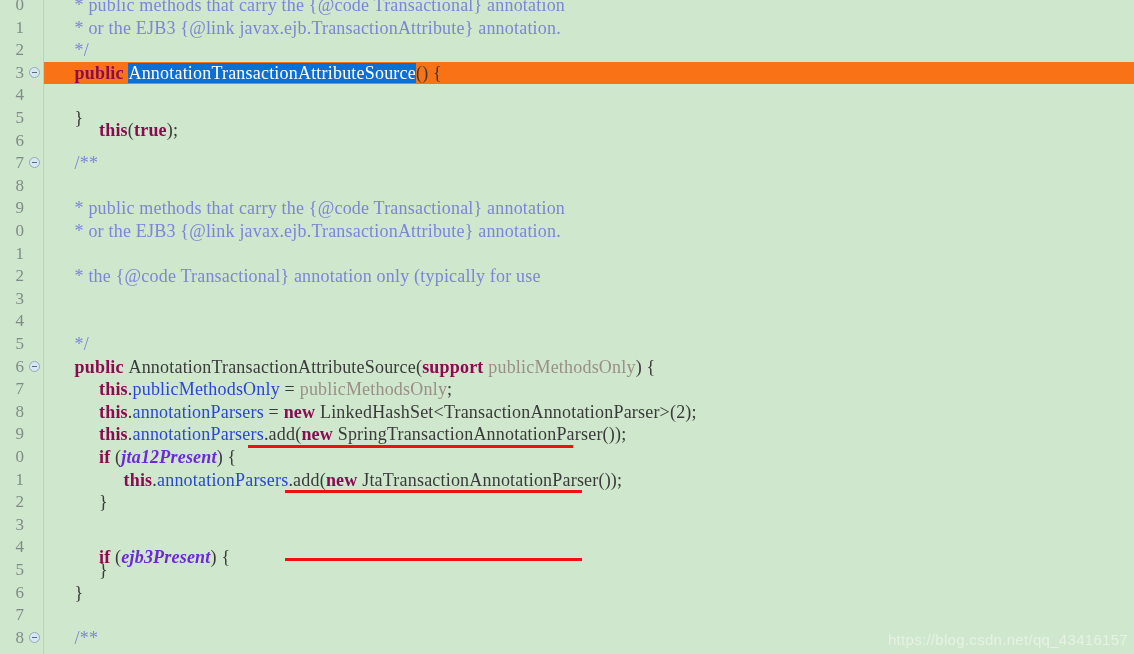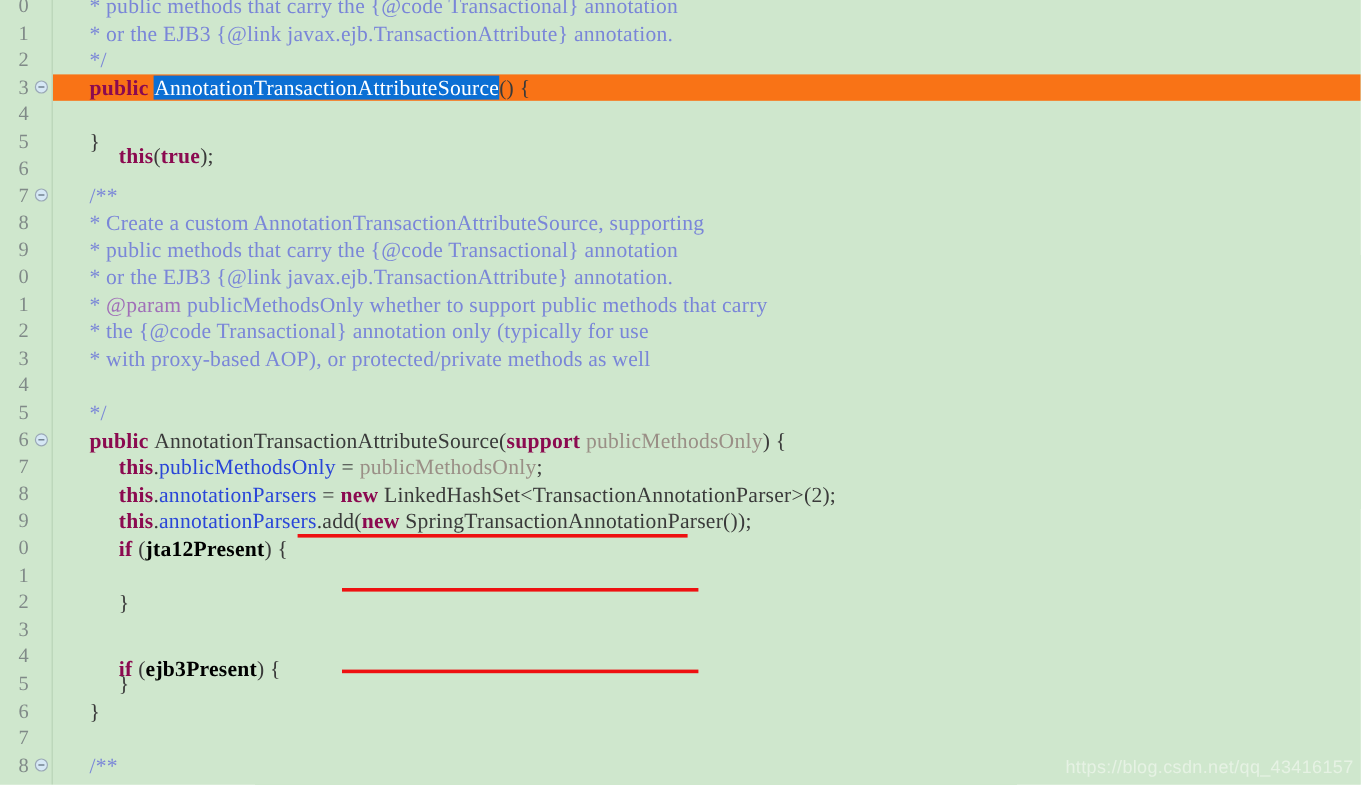--- a/index.html
+++ b/index.html
@@ -103,21 +103,21 @@
     background: #f97316;
     text-decoration: underline;
   }
 
   
   .cm   { color: #7a86d8; }            
   .cmtag{ color: #a06fb8; }            
   .kw   { color: #8b0a50; font-weight: bold; }  
   .pln  { color: #3a3a3a; }            
   .fld  { color: #2a46d8; }            
-  .fldi { color: #000000; font-weight: bold; }
+  .fldi { color: #6d28d9; font-style: italic; font-weight: bold; }
   .par  { color: #9a8f86; }            
   .sel  { background: #0b6fd4; color: #ffffff; }
 
   
   .uline {
     position: absolute;
     height: 3px;
     background: #ee1111;
     z-index: 4;
   }
@@ -142,32 +142,30 @@
 
   <div class="code" id="code-area">
       <div class="line" style="top: -6px;"><span class="txt" style="padding-left: 30.5px;"><span class="cm">* public methods that carry the {@code Transactional} annotation</span></span></div>
       <div class="line" style="top: 16.6px;"><span class="txt" style="padding-left: 30.5px;"><span class="cm">* or the EJB3 {@link javax.ejb.TransactionAttribute} annotation.</span></span></div>
       <div class="line" style="top: 39.2px;"><span class="txt" style="padding-left: 30.5px;"><span class="cm">*/</span></span></div>
       <div class="line current" style="top: 61.8px;"><span class="txt" style="padding-left: 30.5px;"><span class="kw">public </span><span class="sel">AnnotationTransactionAttributeSource</span><span class="pln">() {</span></span></div>
       <div class="line" style="top: 91px; margin-top: 28px;"><span class="txt" style="padding-left: 55px;"><span class="kw">this</span><span class="pln">(</span><span class="kw">true</span><span class="pln">);</span></span></div>
       <div class="line" style="top: 107px;"><span class="txt" style="padding-left: 30.5px;"><span class="pln">}</span></span></div>
       <div class="line" style="top: 129.6px;"><span class="txt" style="padding-left: 6px;"><span class="pln"></span></span></div>
       <div class="line" style="top: 152.2px;"><span class="txt" style="padding-left: 30.5px;"><span class="cm">/**</span></span></div>
-      <div class="line" style="top: 174.8px;"><span class="txt" style="padding-left: 30.5px;"><span class="cm">* Create a custom AnnotationTransactionAttributeSource, supporting</span></span></div>
       <div class="line" style="top: 197.4px;"><span class="txt" style="padding-left: 30.5px;"><span class="cm">* public methods that carry the {@code Transactional} annotation</span></span></div>
       <div class="line" style="top: 220px;"><span class="txt" style="padding-left: 30.5px;"><span class="cm">* or the EJB3 {@link javax.ejb.TransactionAttribute} annotation.</span></span></div>
-      <div class="line" style="top: 242.6px;"><span class="txt" style="padding-left: 30.5px;"><span class="cm">* </span><span class="cmtag">@param</span><span class="cm"> publicMethodsOnly whether to support public methods that carry</span></span></div>
       <div class="line" style="top: 265.2px;"><span class="txt" style="padding-left: 30.5px;"><span class="cm">* the {@code Transactional} annotation only (typically for use</span></span></div>
-      <div class="line" style="top: 287.8px;"><span class="txt" style="padding-left: 30.5px;"><span class="cm">* with proxy-based AOP), or protected/private methods as well</span></span></div>
       <div class="line" style="top: 333px;"><span class="txt" style="padding-left: 30.5px;"><span class="cm">*/</span></span></div>
       <div class="line" style="top: 355.6px;"><span class="txt" style="padding-left: 30.5px;"><span class="kw">public </span><span class="pln">AnnotationTransactionAttributeSource(</span><span class="kw">support</span><span class="par"> publicMethodsOnly</span><span class="pln">) {</span></span></div>
       <div class="line" style="top: 378.2px;"><span class="txt" style="padding-left: 55px;"><span class="kw">this</span><span class="pln">.</span><span class="fld">publicMethodsOnly</span><span class="pln"> = </span><span class="par">publicMethodsOnly</span><span class="pln">;</span></span></div>
       <div class="line" style="top: 400.8px;"><span class="txt" style="padding-left: 55px;"><span class="kw">this</span><span class="pln">.</span><span class="fld">annotationParsers</span><span class="pln"> = </span><span class="kw">new</span><span class="pln"> LinkedHashSet&lt;TransactionAnnotationParser&gt;(2);</span></span></div>
       <div class="line" style="top: 423.4px;"><span class="txt" style="padding-left: 55px;"><span class="kw">this</span><span class="pln">.</span><span class="fld">annotationParsers</span><span class="pln">.add(</span><span class="kw">new</span><span class="pln"> SpringTransactionAnnotationParser());</span></span></div>
       <div class="line" style="top: 446px;"><span class="txt" style="padding-left: 55px;"><span class="kw">if</span><span class="pln"> (</span><span class="fldi">jta12Present</span><span class="pln">) {</span></span></div>
+      <div class="line" style="top: 468.6px;"><span class="txt" style="padding-left: 79.5px;"><span class="kw">this</span><span class="pln">.</span><span class="fld">annotationParsers</span><span class="pln">.add(</span><span class="kw">new</span><span class="pln"> JtaTransactionAnnotationParser());</span></span></div>
       <div class="line" style="top: 491.2px;"><span class="txt" style="padding-left: 55px;"><span class="pln">}</span></span></div>
       <div class="line" style="top: 513.8px; margin-top: 32px;"><span class="txt" style="padding-left: 55px;"><span class="kw">if</span><span class="pln"> (</span><span class="fldi">ejb3Present</span><span class="pln">) {</span></span></div>
       <div class="line" style="top: 559px;"><span class="txt" style="padding-left: 55px;"><span class="pln">}</span></span></div>
       <div class="line" style="top: 581.6px;"><span class="txt" style="padding-left: 30.5px;"><span class="pln">}</span></span></div>
       <div class="line" style="top: 604.2px;"><span class="txt" style="padding-left: 6px;"><span class="pln"></span></span></div>
       <div class="line" style="top: 626.8px;"><span class="txt" style="padding-left: 30.5px;"><span class="cm">/**</span></span></div>
     </div>
 
   <div class="gutter" id="gutter">
       <div class="gutter-row" style="top: -6px;">

